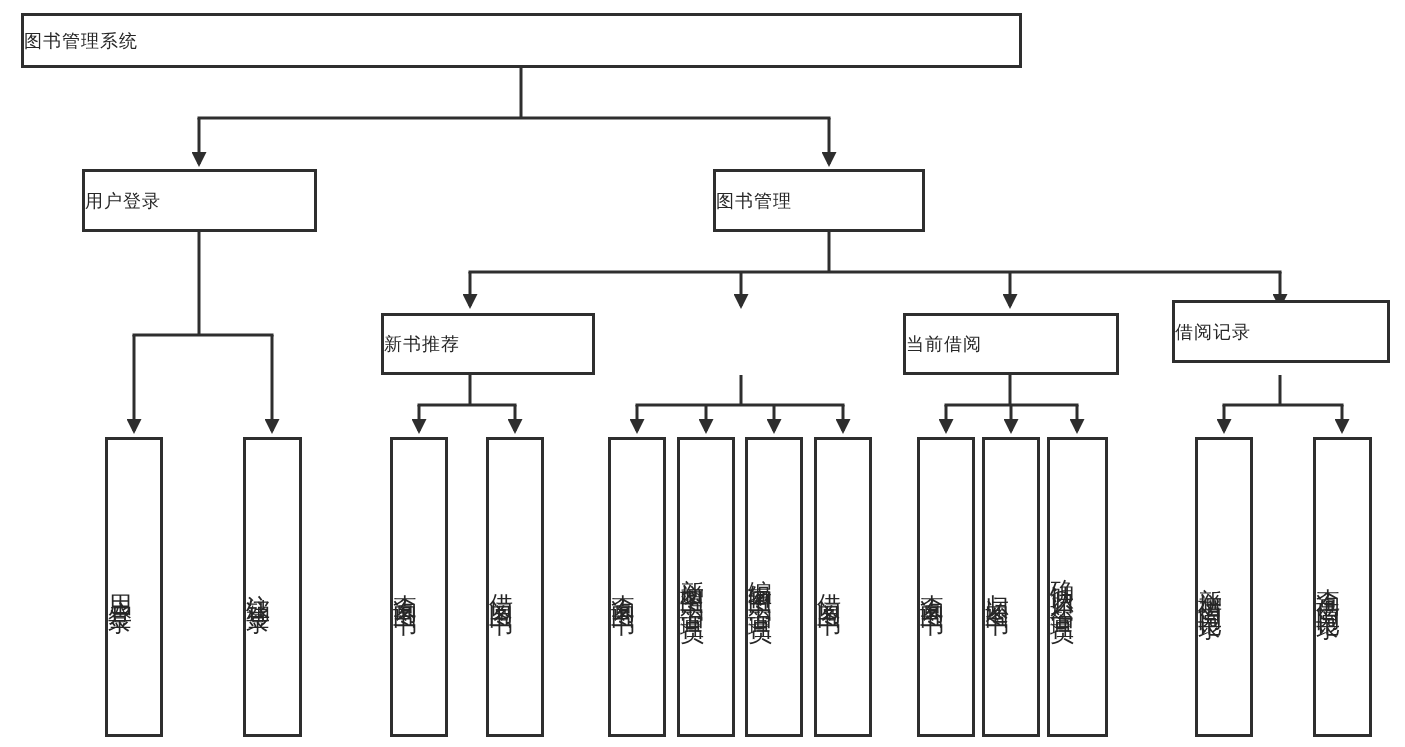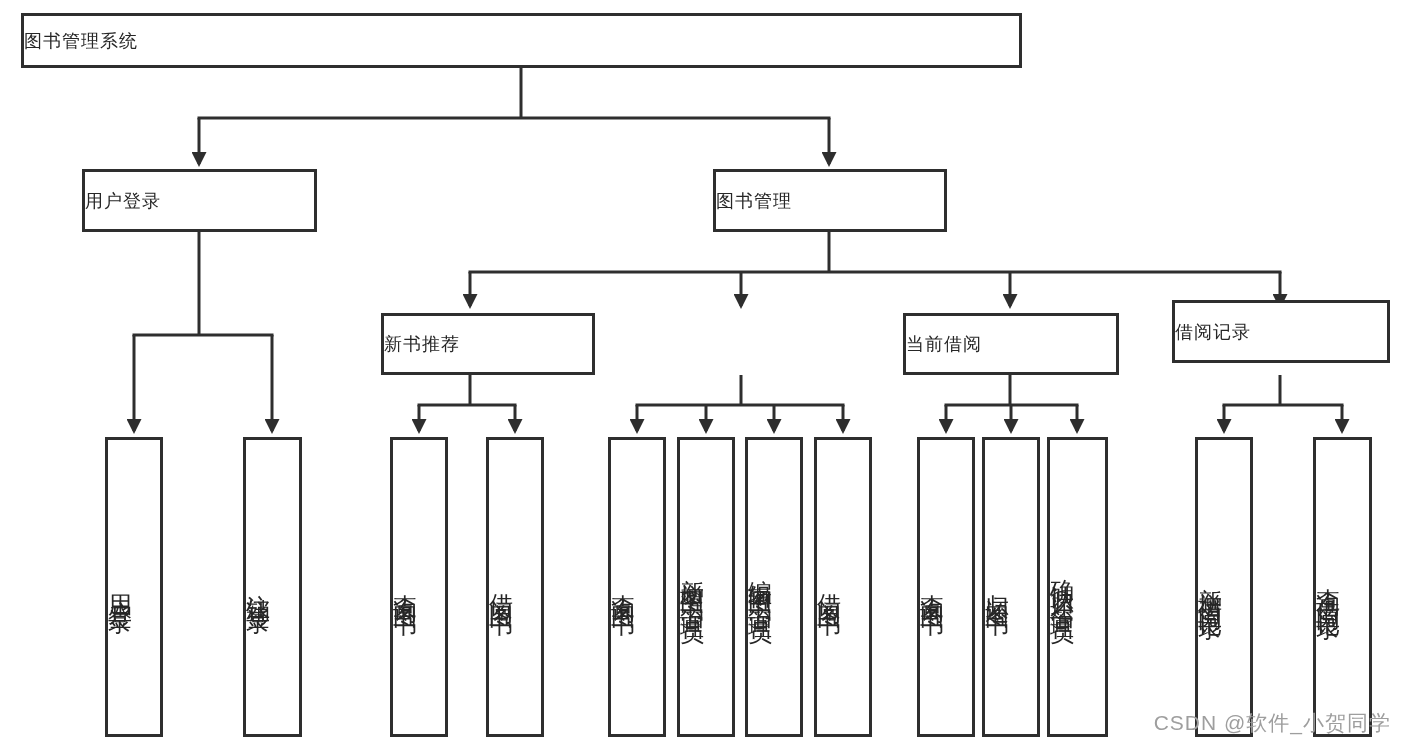--- a/index.html
+++ b/index.html
@@ -130,21 +130,21 @@
     </g>
   </svg>
 
   <div class="box" style="left:21px;top:13px;width:1001px;height:55px;">
     <span>图书管理系统</span>
   </div>
 
   <div class="box" style="left:82px;top:169px;width:235px;height:63px;">
     <span>用户登录</span>
   </div>
-  <div class="box" style="left:713px;top:169px;width:234px;height:63px;">
+  <div class="box" style="left:713px;top:169px;width:212px;height:63px;">
     <span>图书管理</span>
   </div>
 
   <div class="box" style="left:363px;top:313px;width:214px;height:62px;margin-left:18px;">
     <span>新书推荐</span>
   </div>
   <div class="box" style="left:903px;top:313px;width:216px;height:62px;">
     <span>当前借阅</span>
   </div>
   <div class="box" style="left:1172px;top:300px;width:218px;height:63px;">
@@ -188,15 +188,14 @@
     <span class="vtext">确认归还（管理员）</span>
   </div>
 
   <div class="box leaf" style="left:1195px;top:437px;width:58px;height:300px;">
     <span class="vtext">新增借阅记录</span>
   </div>
   <div class="box leaf" style="left:1313px;top:437px;width:59px;height:300px;">
     <span class="vtext">查询借阅记录</span>
   </div>
 
-  <div class="watermark">CSDN @软件_小贺同学</div>
 
 </div>
 
 </body></html>

